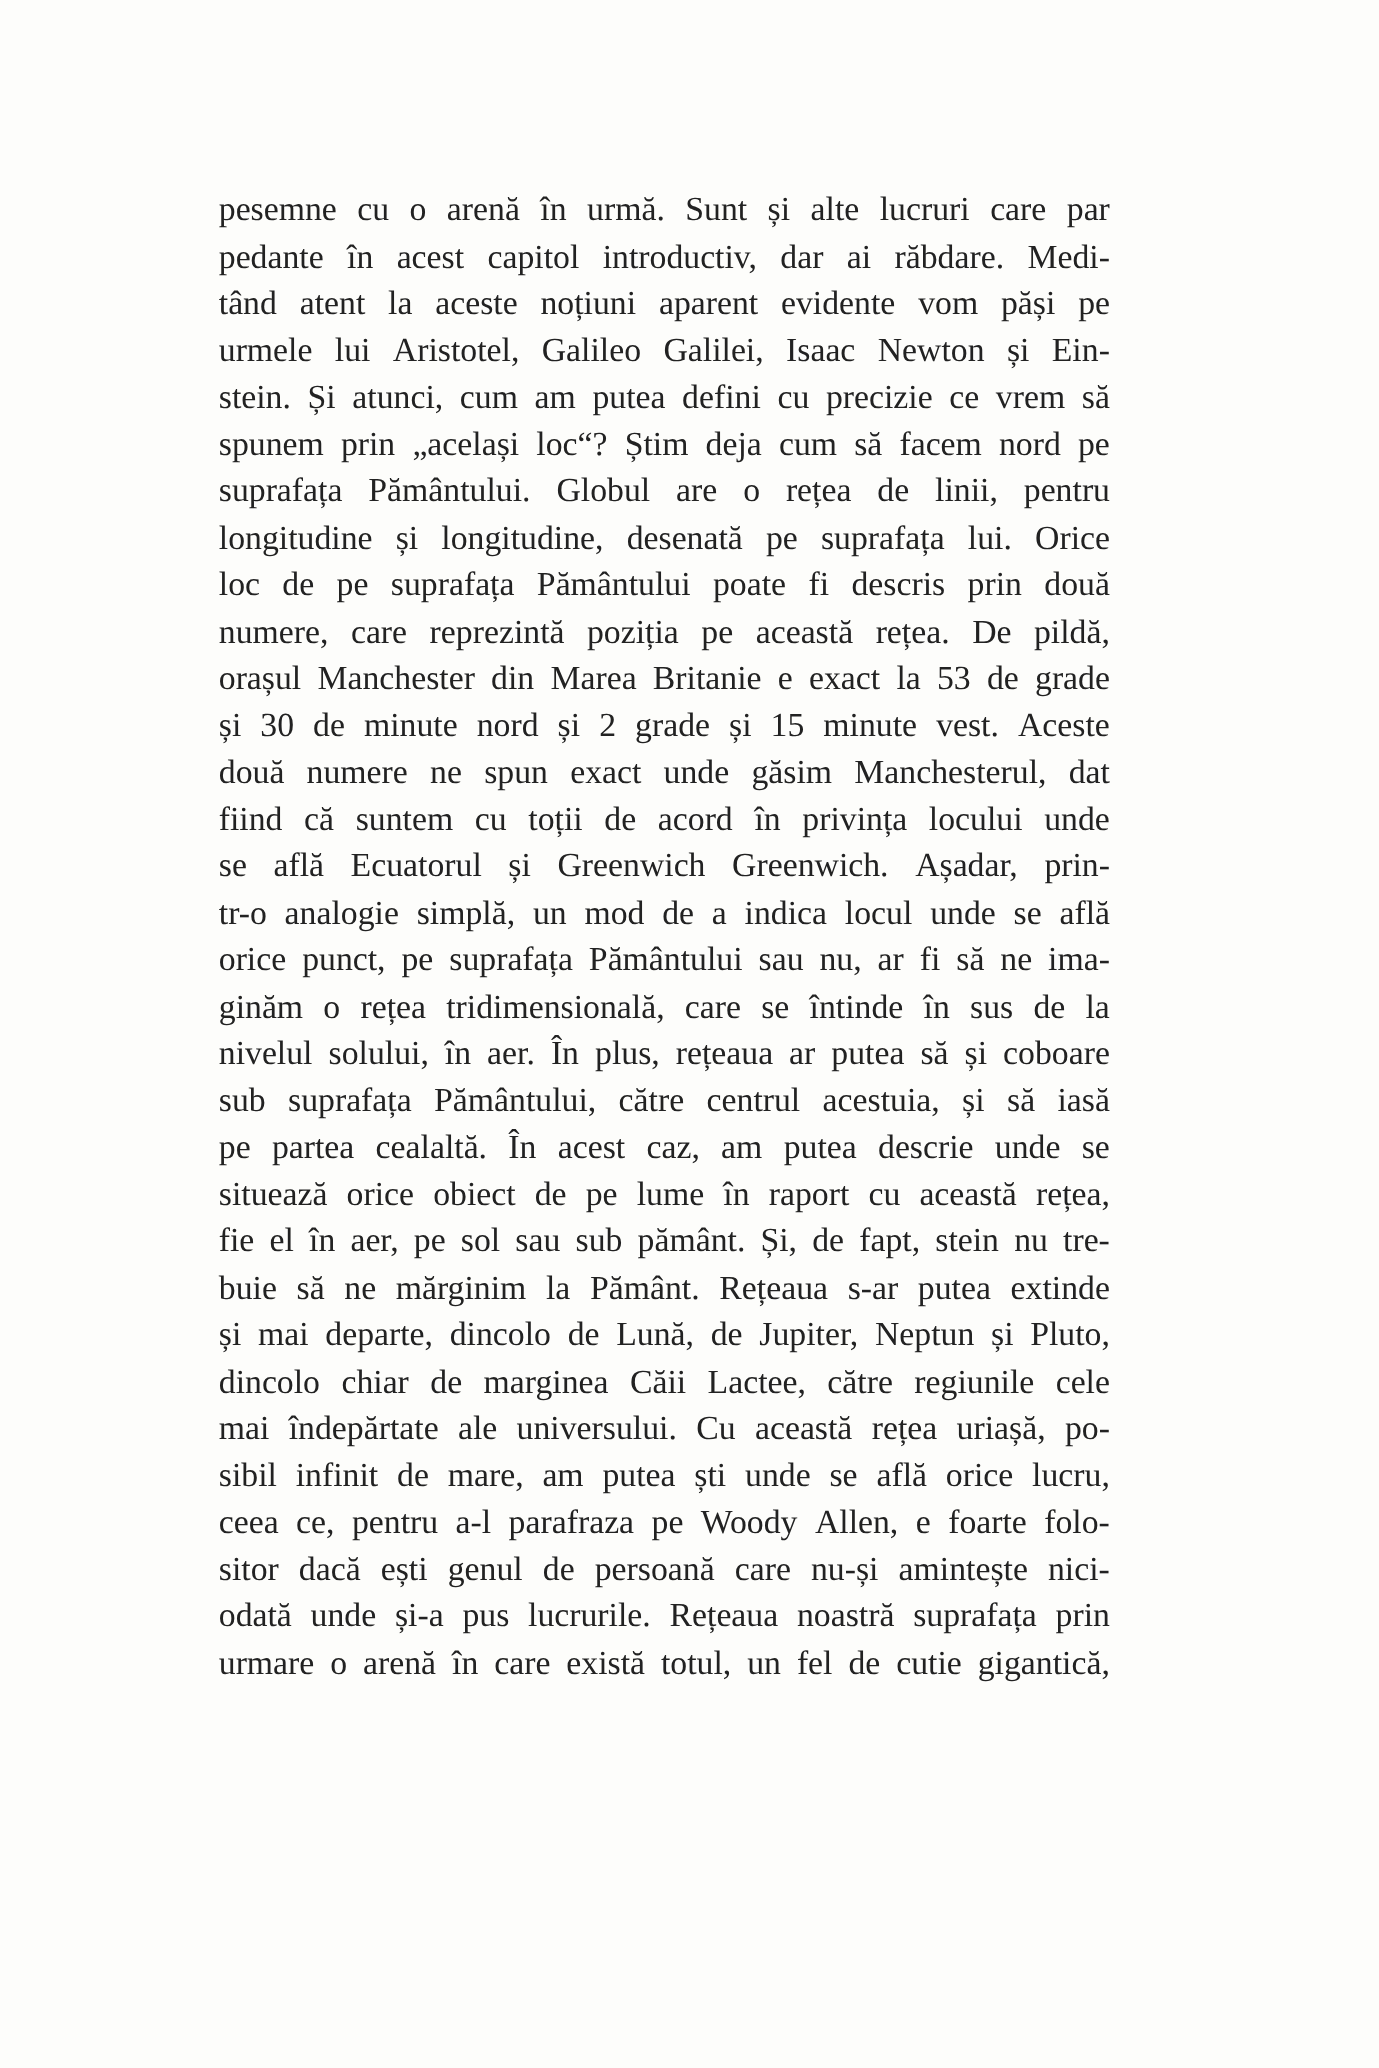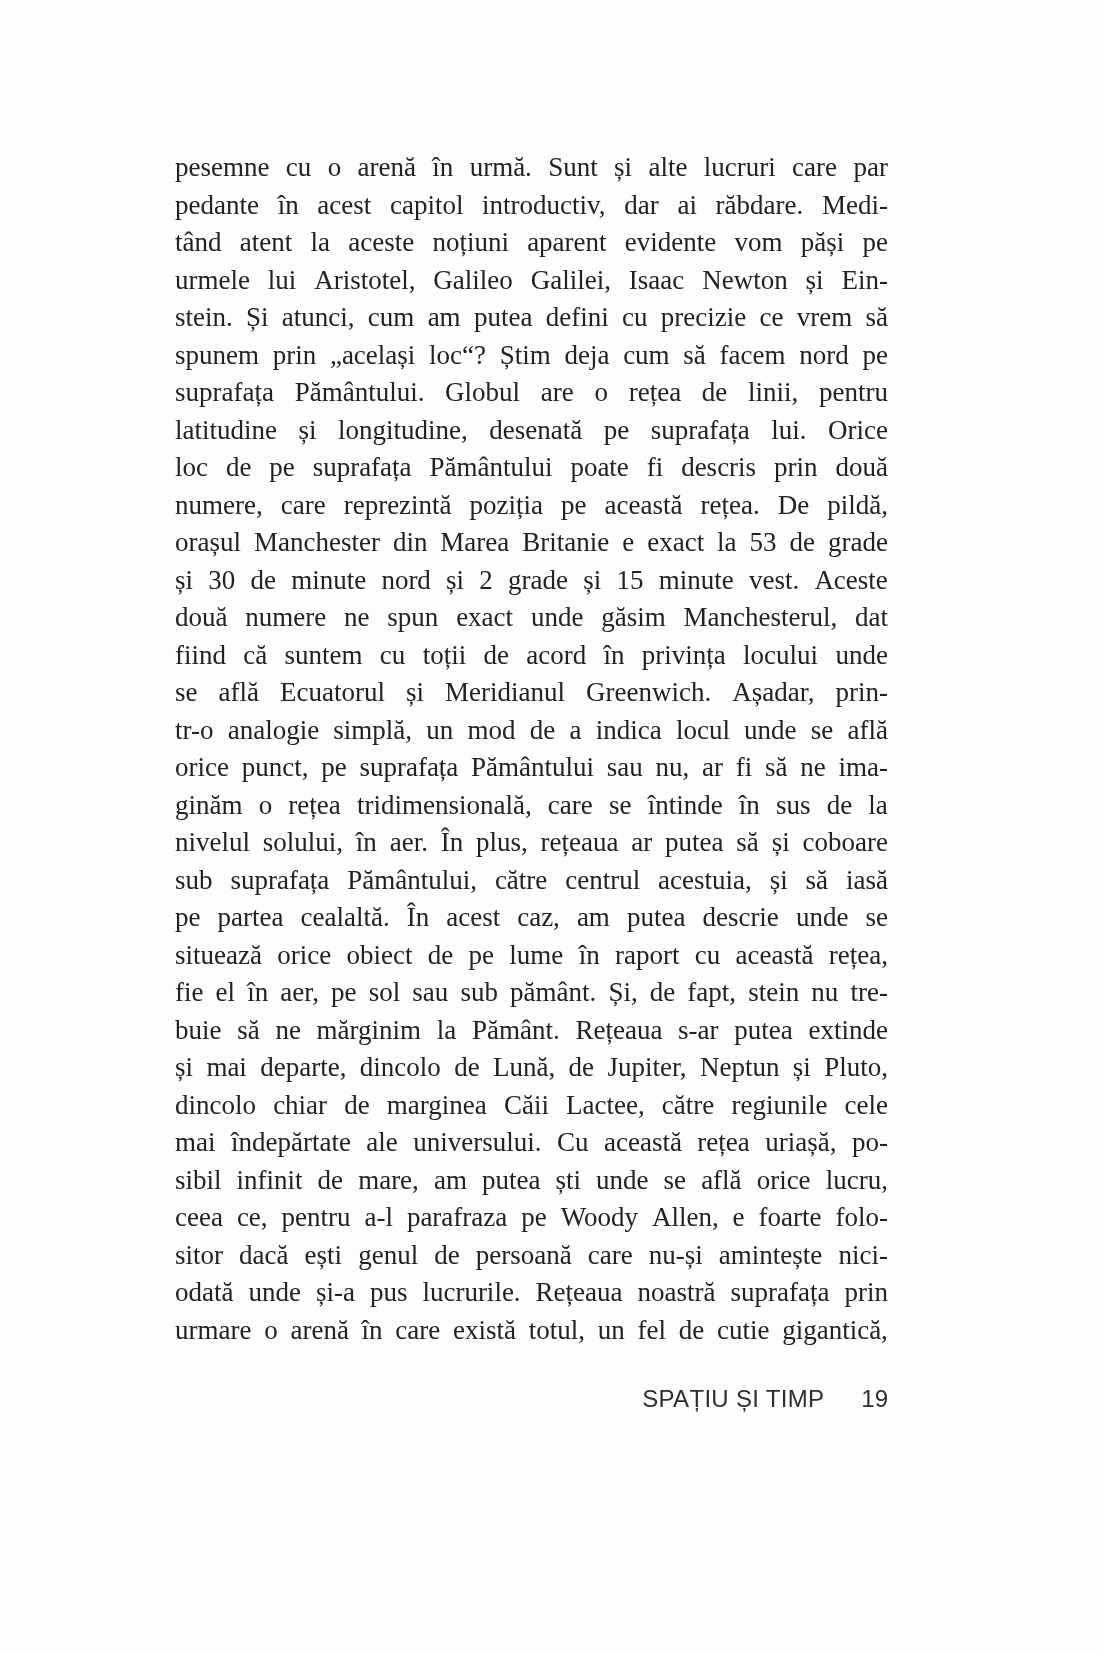--- a/index.html
+++ b/index.html
@@ -141,21 +141,21 @@
         <span>Pământului.</span>
         <span>Globul</span>
         <span>are</span>
         <span>o</span>
         <span>rețea</span>
         <span>de</span>
         <span>linii,</span>
         <span>pentru</span>
       </div>
       <div class="line">
-        <span>latitudine</span>
+        <span>longitudine</span>
         <span>și</span>
         <span>longitudine,</span>
         <span>desenată</span>
         <span>pe</span>
         <span>suprafața</span>
         <span>lui.</span>
         <span>Orice</span>
       </div>
       <div class="line">
         <span>loc</span>
@@ -230,21 +230,21 @@
         <span>în</span>
         <span>privința</span>
         <span>locului</span>
         <span>unde</span>
       </div>
       <div class="line">
         <span>se</span>
         <span>află</span>
         <span>Ecuatorul</span>
         <span>și</span>
-        <span>Meridianul</span>
+        <span>Greenwich</span>
         <span>Greenwich.</span>
         <span>Așadar,</span>
         <span>prin-</span>
       </div>
       <div class="line">
         <span>tr-o</span>
         <span>analogie</span>
         <span>simplă,</span>
         <span>un</span>
         <span>mod</span>
@@ -457,18 +457,14 @@
         <span>există</span>
         <span>totul,</span>
         <span>un</span>
         <span>fel</span>
         <span>de</span>
         <span>cutie</span>
         <span>gigantică,</span>
       </div>
     </div>
 
-  <div class="page-footer">
-    <span class="running-title">SPAȚIU ȘI TIMP</span>
-    <span class="page-number">19</span>
-  </div>
 
 </div>
 
 </body></html>

